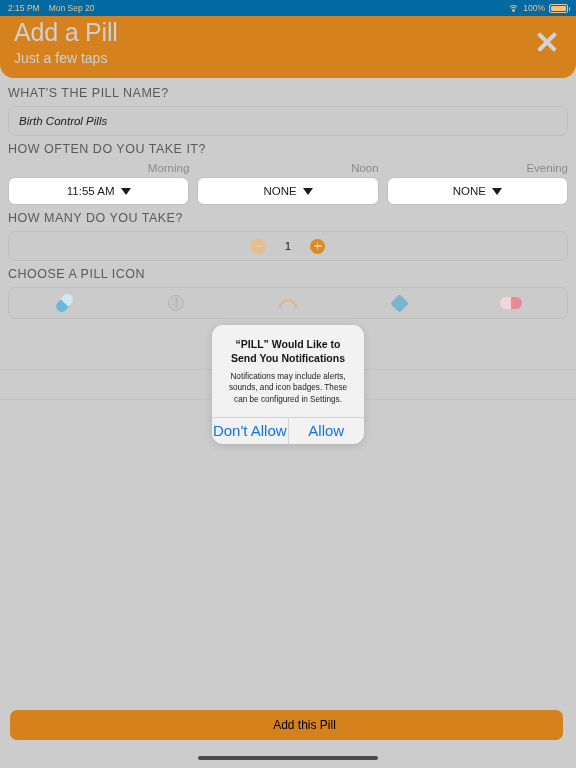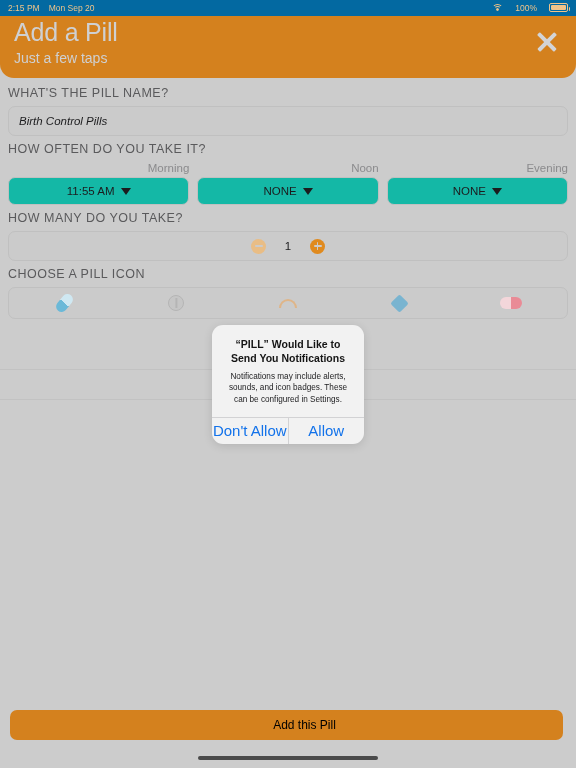--- a/index.html
+++ b/index.html
@@ -12,21 +12,21 @@
   #app { position: relative; width: 576px; height: 768px; background: #cccccc; }
 
   
   .statusbar {
     position: absolute; top: 0; left: 0; width: 576px; height: 16px;
     background: #0369a1; color: #f0c48a;
     font-size: 8.5px; display: flex; align-items: center;
     padding: 0 8px;
   }
   .sb-left { display: flex; align-items: center; gap: 9px; }
-  .sb-right { margin-left: auto; display: flex; align-items: flex-start; gap: 12px; }
+  .sb-right { margin-left: auto; display: flex; align-items: center; gap: 4px; }
   .wifi-icon { width: 11px; height: 9px; position: relative; display:inline-block; }
   .wifi-icon i {
     position: absolute; border: 1.2px solid #f0c48a; border-bottom-color: transparent;
     border-left-color: transparent; border-right-color: transparent; border-radius: 50%;
   }
   .wifi-icon i:nth-child(1){ width:11px; height:11px; left:0; top:1px; }
   .wifi-icon i:nth-child(2){ width:7px; height:7px; left:2px; top:3px; }
   .wifi-icon i:nth-child(3){ width:3px; height:3px; left:4px; top:5px; border-bottom-color:#f0c48a;
     border-left-color:#f0c48a; border-right-color:#f0c48a; background:#f0c48a; }
   .batt { width: 19px; height: 9px; border: 1px solid #f0c48a; border-radius: 2px; position: relative; }
@@ -66,21 +66,21 @@
   .text-input {
     height: 28px; display: flex; align-items: center; padding: 0 10px;
     font-size: 11.5px; color: #1c1c1e; font-style: italic;
   }
 
   
   .freq-row { display: flex; gap: 8px; padding: 0 8px; }
   .freq-col { flex: 1; text-align: right; }
   .freq-label { font-size: 11.5px; color: #8b8b8d; padding-bottom: 3px; }
   .freq-select {
-    height: 28px; background: #14b8a6; border: 1px solid #c0c0c0; border-radius: 7px;
+    height: 28px; background: #ffffff; border: 1px solid #c0c0c0; border-radius: 7px;
     display: flex; align-items: center; justify-content: center; gap: 6px;
     font-size: 11.5px; color: #1c1c1e; cursor: pointer;
   }
   .caret { width:0; height:0; border-left:5px solid transparent; border-right:5px solid transparent;
     border-top:7px solid #1c1c1e; }
 
   
   .stepper { height: 28px; display: flex; align-items: center; justify-content: center; gap: 16px; }
   .step-btn { width: 15px; height: 15px; border-radius: 50%; position: relative; cursor: pointer; }
   .step-btn.minus { background: #e9bd85; }

